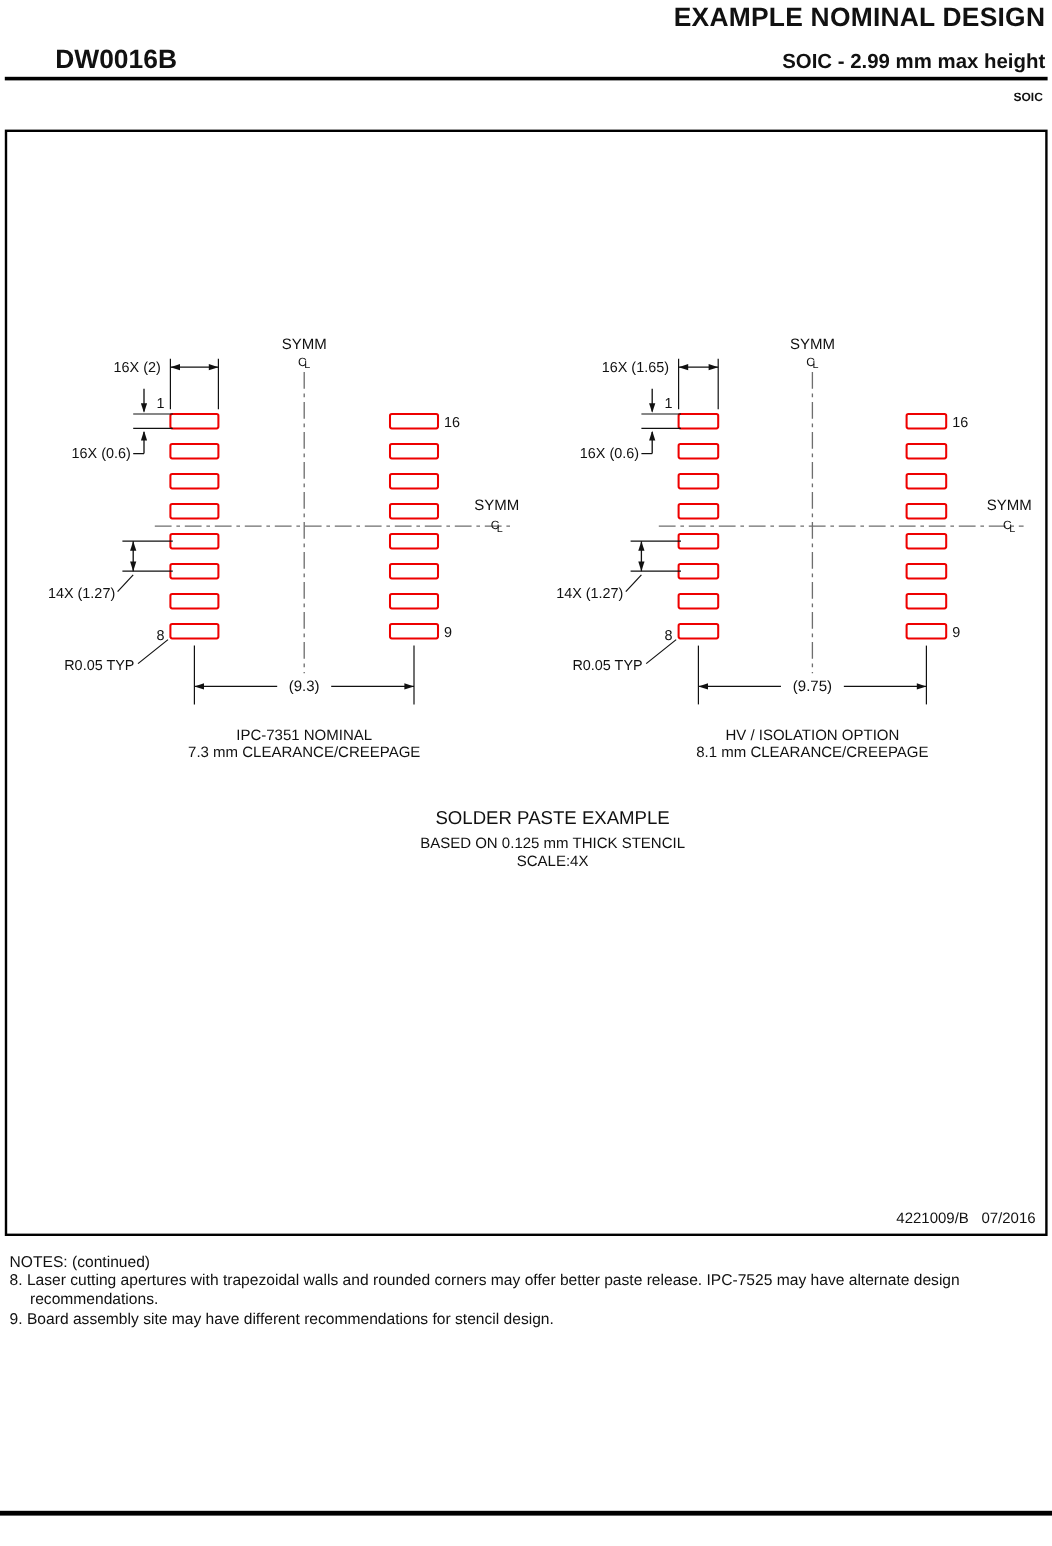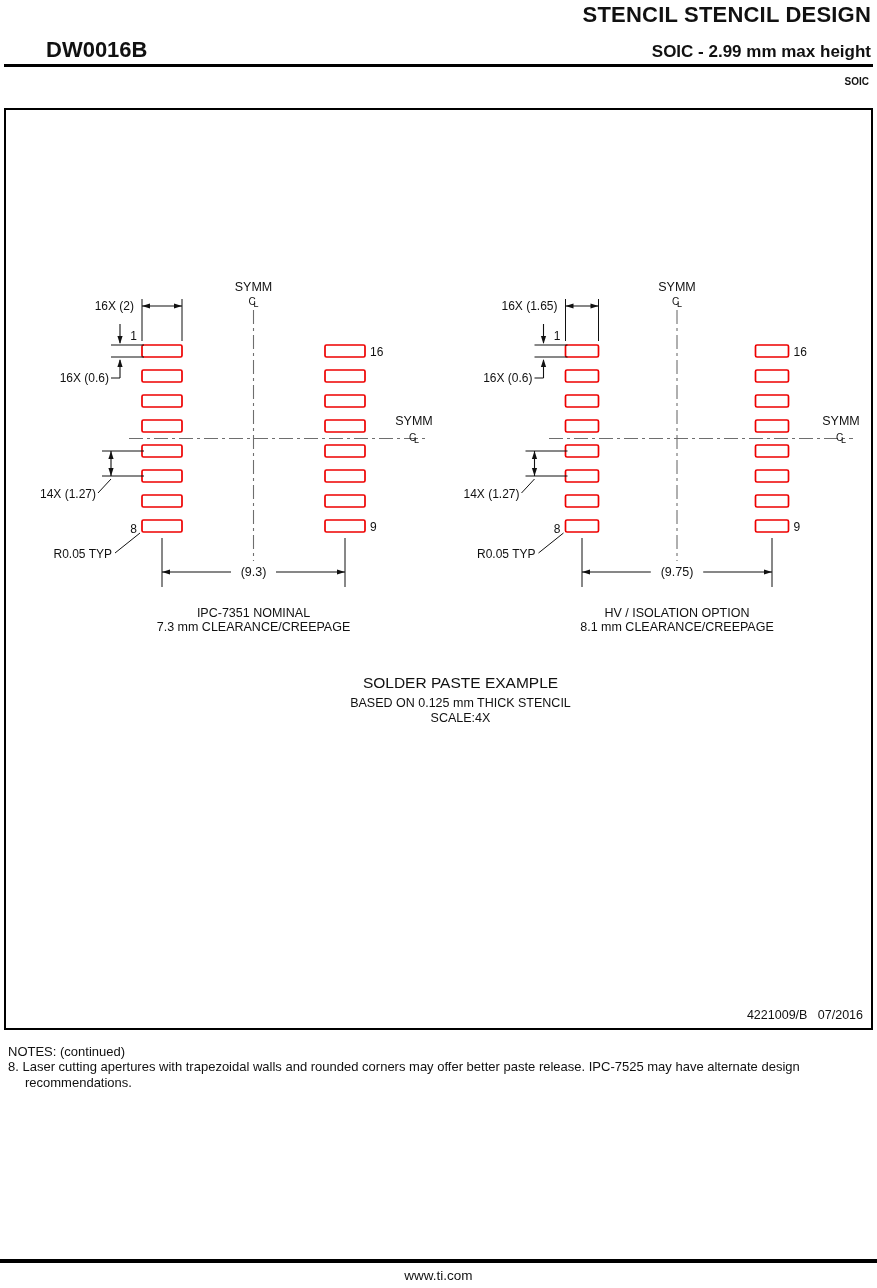--- a/index.html
+++ b/index.html
@@ -26,21 +26,21 @@
   .notes-h{font-size:13px; }
   .note{font-size:13px; line-height:16.2px; padding-left:17px; text-indent:-17px;}
   .foot-rule{position:absolute; top:1259px; left:0; right:0; height:4px; background:#000;}
   .foot-url{position:absolute; top:1268px; left:0; width:100%; text-align:center; font-size:13.5px;}
 </style>
 </head>
 <body>
 
 <div class="page">
 
-  <div class="hdr-title">STENCIL STENCIL DESIGN</div>
+  <div class="hdr-title">EXAMPLE NOMINAL DESIGN</div>
   <div class="hdr-part">DW0016B</div>
   <div class="hdr-sub">SOIC - 2.99 mm max height</div>
   <div class="hdr-rule"></div>
   <div class="hdr-pkg">SOIC</div>
 
   <div class="frame">
     <svg width="865" height="918" viewBox="0 0 865 918">
         <g>
           <line x1="247.5" y1="200" x2="247.5" y2="451" stroke="#6e6e6e" stroke-width="1.1" stroke-dasharray="14 4 3 4"></line>
           <line x1="123" y1="328.5" x2="420" y2="328.5" stroke="#6e6e6e" stroke-width="1.1" stroke-dasharray="14 4 3 4"></line>
@@ -180,18 +180,18 @@
       <div class="solder-s">BASED ON 0.125 mm THICK STENCIL</div>
       <div class="solder-s">SCALE:4X</div>
     </div>
 
     <div class="docnum">4221009/B   07/2016</div>
   </div>
 
   <div class="notes">
     <div class="notes-h">NOTES: (continued)</div>
     <div class="note">8. Laser cutting apertures with trapezoidal walls and rounded corners may offer better paste release. IPC-7525 may have alternate design recommendations.</div>
+    <div class="note">9. Board assembly site may have different recommendations for stencil design.</div>
   </div>
 
   <div class="foot-rule"></div>
-  <div class="foot-url">www.ti.com</div>
 
 </div>
 
 </body></html>

